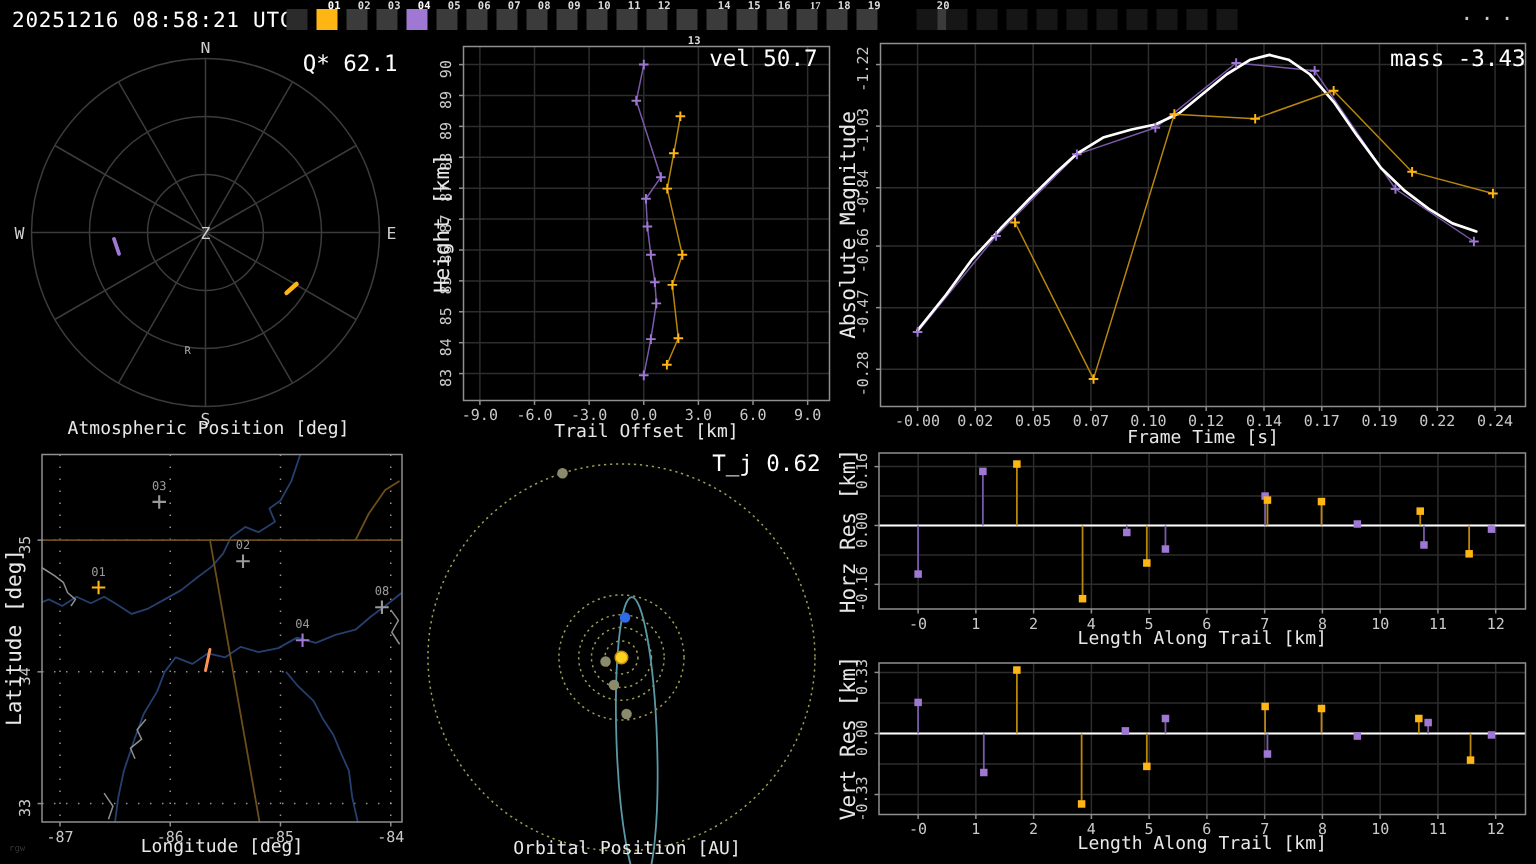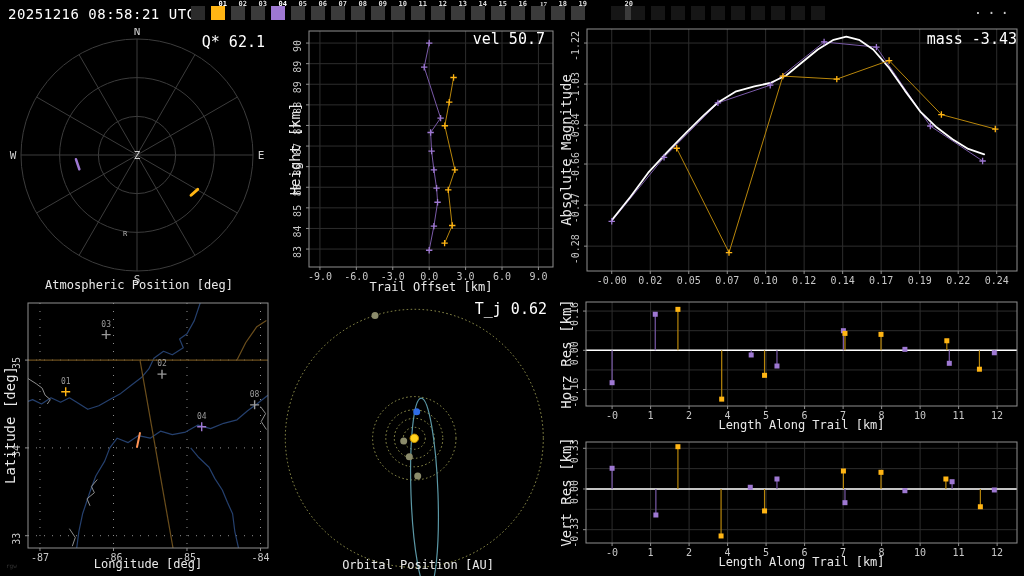--- a/index.html
+++ b/index.html
@@ -63,21 +63,21 @@
       <div class="fsq" style="left: 391px; background: rgb(59, 59, 59);">
         <span class="lbl" style="color: rgb(220, 220, 220);">10</span>
       </div>
       <div class="fsq" style="left: 411px; background: rgb(59, 59, 59);">
         <span class="lbl" style="color: rgb(220, 220, 220);">11</span>
       </div>
       <div class="fsq" style="left: 431px; background: rgb(59, 59, 59);">
         <span class="lbl" style="color: rgb(220, 220, 220);">12</span>
       </div>
       <div class="fsq" style="left: 451px; background: rgb(59, 59, 59);">
-        <span class="lbl" style="color: rgb(220, 220, 220);">13</span>
+        <span class="lbl" style="color: rgb(220, 220, 220); margin-top: 23px;">13</span>
       </div>
       <div class="fsq" style="left: 471px; background: rgb(59, 59, 59);">
         <span class="lbl" style="color: rgb(220, 220, 220); margin-left: 34px;">14</span>
       </div>
       <div class="fsq" style="left: 491px; background: rgb(59, 59, 59);">
         <span class="lbl" style="color: rgb(220, 220, 220);">15</span>
       </div>
       <div class="fsq" style="left: 511px; background: rgb(59, 59, 59);">
         <span class="lbl" style="color: rgb(220, 220, 220);">16</span>
       </div>
@@ -287,20 +287,21 @@
       <path d="M423.4063398451899 133.01964285714286H429.8063398451899M426.6063398451899 129.81964285714287V136.21964285714284" stroke="#9e78d2" stroke-width="1.3" fill="none"></path>
       <path d="M117.50880943604865 120.27142857142856H123.90880943604866M120.70880943604865 117.07142857142856V123.47142857142856" stroke="#ffb514" stroke-width="1.3" fill="none"></path>
       <path d="M169.81253225211944 224.63392857142858H176.21253225211942M173.01253225211943 221.4339285714286V227.83392857142857" stroke="#ffb514" stroke-width="1.3" fill="none"></path>
       <path d="M223.7012163656469 48.10357142857143H230.10121636564688M226.9012163656469 44.903571428571425V51.30357142857143" stroke="#ffb514" stroke-width="1.3" fill="none"></path>
       <path d="M277.58990047917433 51.12857142857143H283.9899004791743M280.7899004791743 47.92857142857143V54.328571428571436" stroke="#ffb514" stroke-width="1.3" fill="none"></path>
       <path d="M329.8936232952451 32.54642857142855H336.2936232952451M333.0936232952451 29.34642857142855V35.74642857142855" stroke="#ffb514" stroke-width="1.3" fill="none"></path>
       <path d="M382.1973461113159 86.5642857142857H388.59734611131586M385.39734611131587 83.3642857142857V89.7642857142857" stroke="#ffb514" stroke-width="1.3" fill="none"></path>
       <path d="M436.0860302248434 101.04107142857144H442.4860302248434M439.2860302248434 97.84107142857144V104.24107142857144" stroke="#ffb514" stroke-width="1.3" fill="none"></path>
     </svg>
   <div class="corner" style="right:7px;top:2px;">mass -3.43</div>
+  <div class="xtitle" style="left:31px;top:256px;width:430px;">Frame Time [s]</div>
   <div class="ytitle" style="left:10px;top:122px;">Absolute Magnitude</div>
 </div>
 
 <div id="panelD" class="panel">
   <svg id="svgD" width="278" height="280">
       <clipPath id="mapclip">
         <rect x="28" y="7" width="240" height="245"></rect>
       </clipPath>
       <g clip-path="url(#mapclip)">
         <line x1="39.981623277181995" x2="39.981623277181995" y1="7" y2="252" stroke="#aaa" stroke-width="1" stroke-dasharray="1 7" opacity="0.85"></line>

